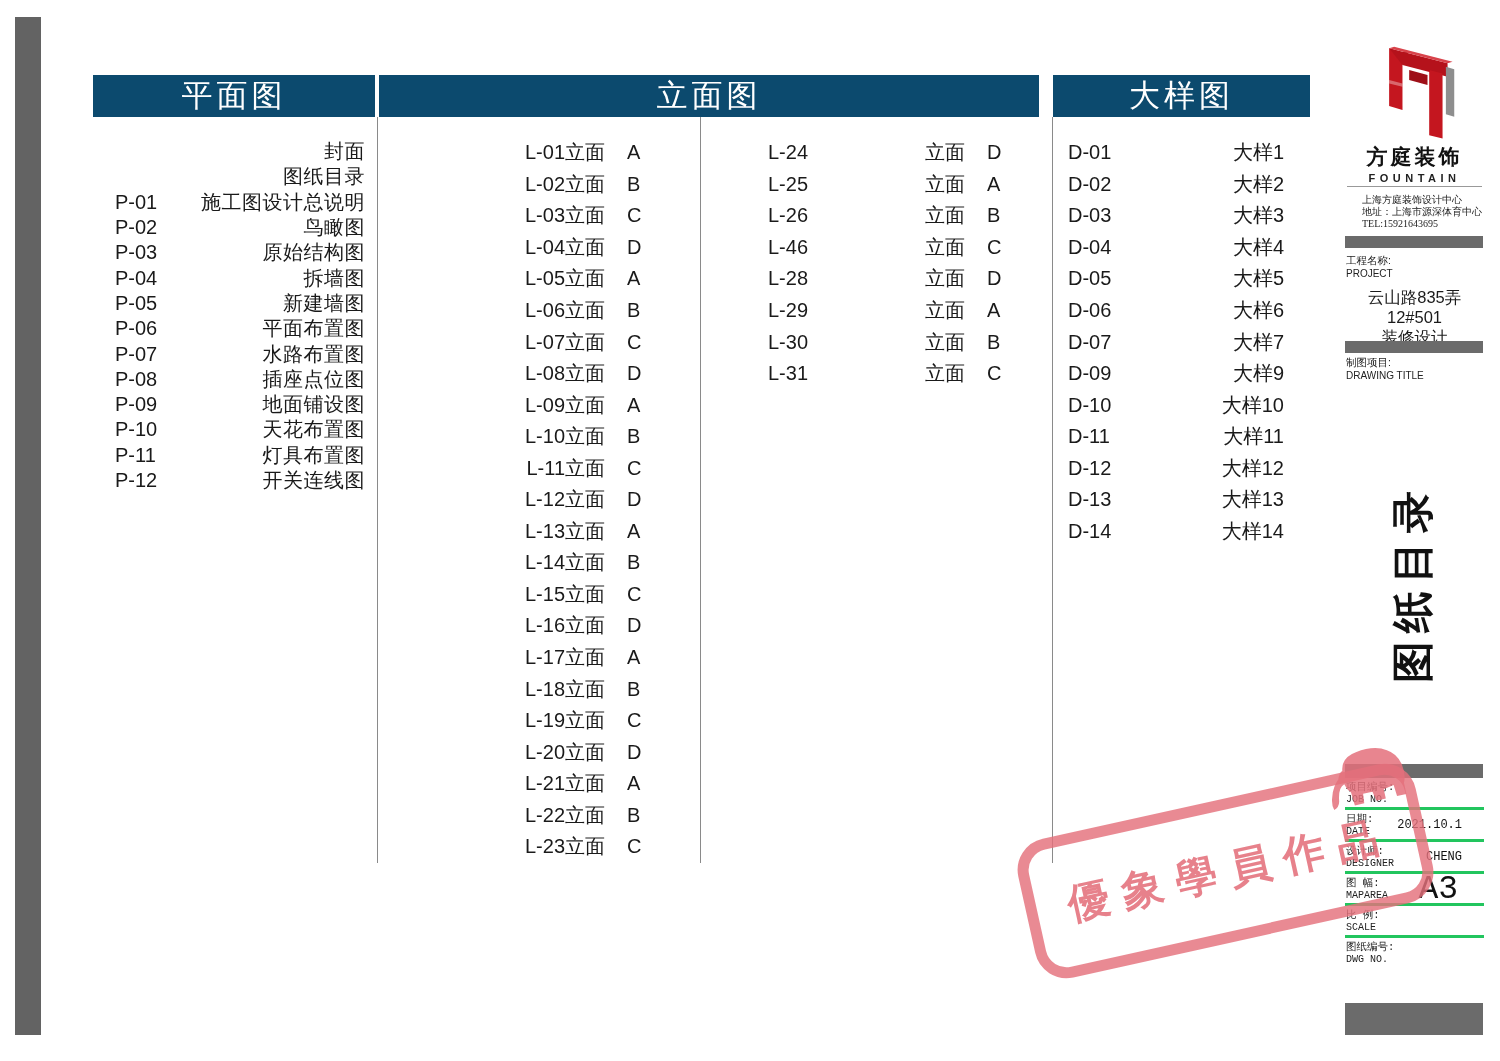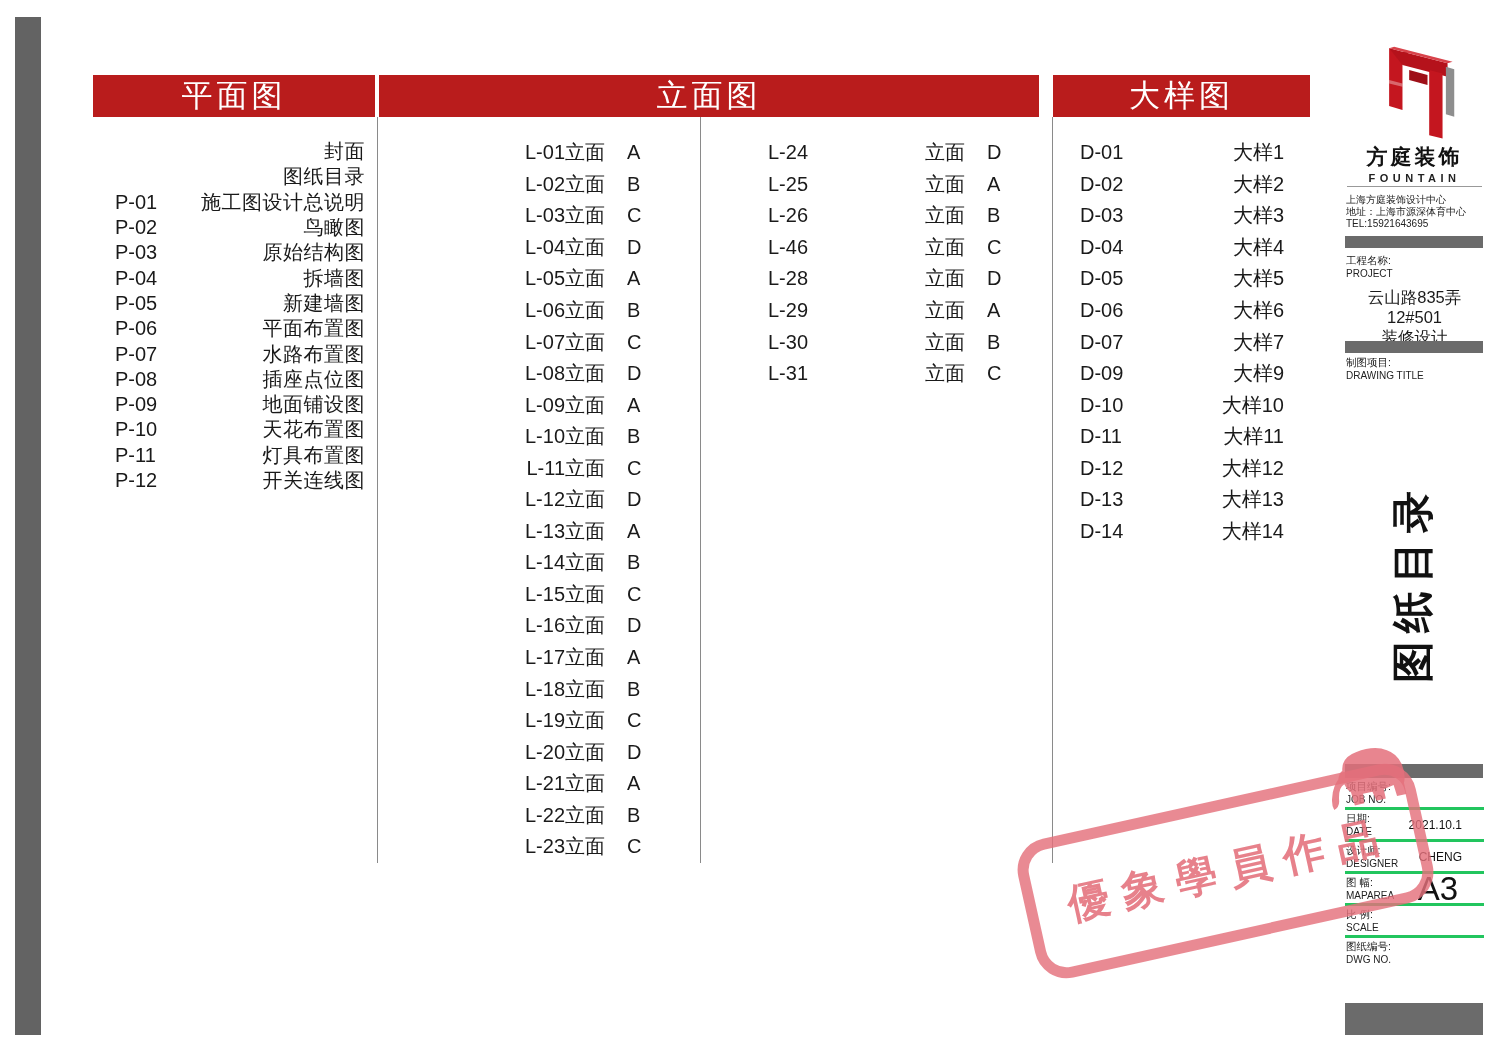--- a/index.html
+++ b/index.html
@@ -4,21 +4,21 @@
 <style>
   html,body{margin:0;padding:0;background:#fff;}
   #sheet{
     position:relative;width:1500px;height:1061px;background:#ffffff;overflow:hidden;
     font-family:"Liberation Sans","DejaVu Sans",sans-serif;color:#1a1a1a;
   }
   
   #left-edge-bar{position:absolute;left:15px;top:17px;width:26px;height:1018px;background:#636363;}
 
   
-  .col-header{position:absolute;top:75px;height:42px;background:#b91c1c;color:#fff;
+  .col-header{position:absolute;top:75px;height:42px;background:#0c4a6e;color:#fff;
     display:flex;align-items:center;justify-content:center;font-size:31px;font-weight:500;letter-spacing:4px;}
   #hdr-plan{left:93px;width:282px;}
   #hdr-elev{left:379px;width:660px;}
   #hdr-detail{left:1053px;width:257px;}
 
   
   .vline{position:absolute;top:117px;height:746px;width:1px;background:#8a8a8a;}
   #vl-1{left:377px;} #vl-2{left:700px;} #vl-3{left:1052px;}
 
   
@@ -30,49 +30,49 @@
 
   #elev-list-1{left:377px;top:137px;width:323px;}
   #elev-list-2{left:700px;top:137px;width:352px;}
   .elev-row{height:31.55px;display:flex;align-items:center;font-size:20px;font-weight:500;}
   #elev-list-1 .code{width:130px;padding-left:58px;text-align:right;}
   #elev-list-2 .code{width:157px;padding-left:68px;}
   .elev-row .letter{margin-left:22px;}
 
   #detail-list{left:1052px;top:137px;width:258px;}
   .detail-row{height:31.55px;display:flex;align-items:center;font-size:20px;font-weight:500;}
-  .detail-row .code{width:110px;padding-left:28px;}
+  .detail-row .code{width:110px;padding-left:16px;}
   .detail-row .title{flex:1;text-align:right;padding-right:26px;}
 
   
   #titleblock{position:absolute;left:1345px;top:0;width:139px;height:1061px;}
   #logo{position:absolute;left:0;top:45px;width:139px;text-align:center;}
   #logo svg{display:block;margin:0 auto;}
   #logo-cn{font-size:21px;font-weight:700;letter-spacing:3px;color:#111;margin-top:2px;}
   #logo-en{font-size:11px;font-weight:600;letter-spacing:4.5px;color:#222;margin-top:1px;}
   #logo-rule{position:absolute;left:2px;top:186px;width:135px;height:1px;background:#999;}
 
-  #company-info{position:absolute;left:1px;top:194px;width:138px;font-size:10px;line-height:12px;color:#222;}
+  #company-info{position:absolute;left:17px;top:194px;width:138px;font-size:10px;line-height:12px;color:#222;font-family:Liberation Serif, serif;}
   .gray-bar{position:absolute;left:0;width:138px;background:#6b6b6b;}
   #bar-1{top:236px;height:12px;}
   #bar-2{top:341px;height:12px;}
   #bar-3{top:764px;height:14px;}
   #bar-4{top:1003px;height:32px;}
 
   .tb-label-cn{font-size:10.5px;color:#222;}
   .tb-label-en{font-size:10px;color:#222;}
   #project-label{position:absolute;left:1px;top:254px;}
   #project-name{position:absolute;left:0;top:287px;width:139px;text-align:center;font-size:16.5px;font-weight:500;line-height:20px;}
   #drawing-label{position:absolute;left:1px;top:356px;}
 
   #sheet-title-vertical{position:absolute;left:1413px;top:583px;transform:translate(-50%,-50%) rotate(-90deg);
     font-size:42px;font-weight:600;letter-spacing:8px;white-space:nowrap;color:#111;}
 
   #tb-fields{position:absolute;left:0;top:778px;width:139px;}
-  .tb-field{position:relative;min-height:27px;padding:2px 0 2px 1px;box-sizing:border-box;}
+  .tb-field{position:relative;min-height:27px;padding:2px 0 2px 1px;box-sizing:border-box;font-family:Liberation Mono, monospace;}
   .tb-field + .tb-field{border-top:3px solid #22c55e;}
   .tb-field .value{position:absolute;right:22px;top:50%;transform:translateY(-50%);font-size:12px;font-weight:500;color:#111;}
   .tb-field .value.big{font-size:33px;right:26px;font-weight:400;}
 
   
   #stamp{position:absolute;left:1022px;top:800px;width:385px;height:120px;
     transform:rotate(-12.5deg);border:11px solid rgba(228,112,123,0.82);border-radius:32px;
     display:flex;align-items:center;justify-content:center;z-index:5;}
   #stamp-text{font-size:42px;font-weight:700;letter-spacing:13px;color:rgba(228,112,123,0.88);
     white-space:nowrap;padding-left:8px;}

